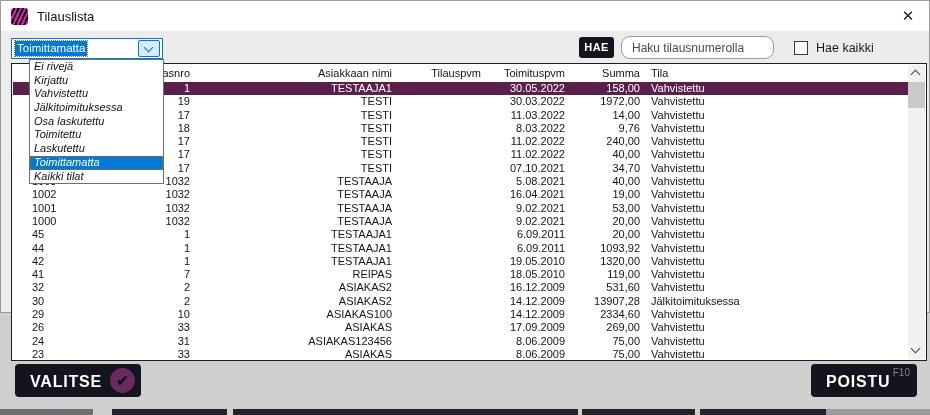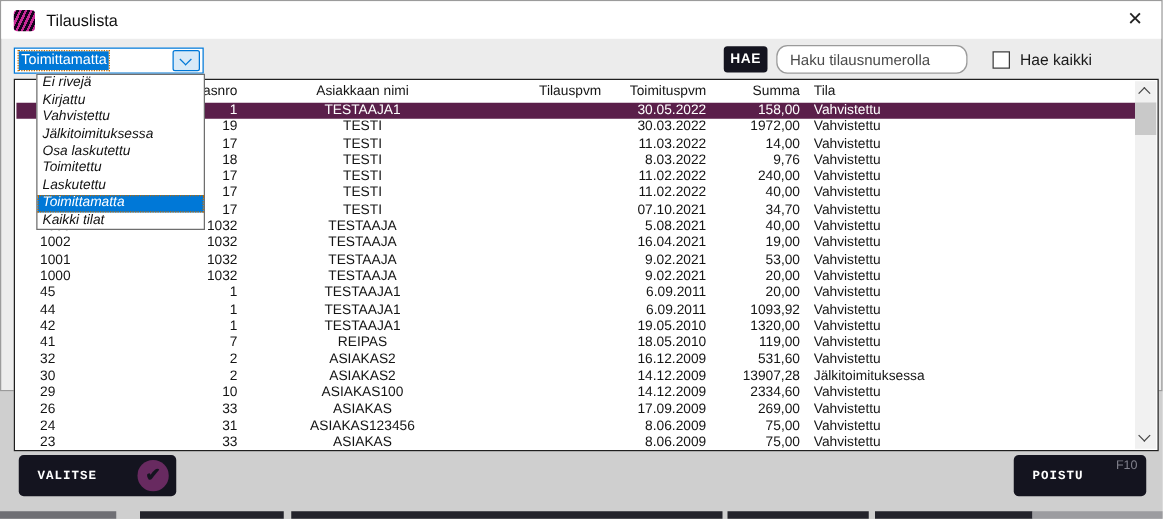--- a/index.html
+++ b/index.html
@@ -52,42 +52,42 @@
   .thead { position:absolute; left:1px; top:1px; right:18px; height:17px; }
   .tbody { position:absolute; left:1px; top:18px; right:18px; bottom:1px; overflow:hidden; }
   .trow { position:relative; height:13.3px; }
   .trow.selected { background:#5a1f4a; }
   .trow.selected .cell { color:#fff; }
   .cell { position:absolute; top:0; height:13.3px; line-height:13.5px; font-size:11px;
           color:#141414; white-space:nowrap; overflow:hidden; }
   .thead .cell { line-height:17px; height:17px; }
   .c0 { left:19px;   width:70px;  text-align:left; }
   .c1 { left:80px;  width:97px;  text-align:right; }
-  .c2 { left:187px; width:180px; text-align:center; }
+  .c2 { left:199px; width:180px; text-align:right; }
   .c3 { left:370px; width:98px;  text-align:right; }
   .c4 { left:450px; width:102px; text-align:right; }
   .c5 { left:560px; width:67px;  text-align:right; }
   .c6 { left:638px; width:200px; text-align:left; }
 
   
   .sbar { position:absolute; top:1px; right:1px; bottom:1px; width:17px; background:#f1f1f1; }
   .sbtn { position:absolute; left:0; width:17px; height:17px; }
   .sbtn.up { top:0; } .sbtn.down { bottom:0; }
   .schev { position:absolute; width:7px; height:7px; left:4px;
            border-left:1.4px solid #444; border-top:1.4px solid #444; }
   .schev.up { top:6px; transform:rotate(45deg); }
   .schev.down { top:3px; transform:rotate(225deg); }
   .sthumb { position:absolute; left:0; top:17px; width:17px; height:26px; background:#c9c9c9; }
 
   
   .btn-dark { position:absolute; background:#14141f; border-radius:4px; color:#fff; }
   .valitse { left:14px; top:363px; width:126px; height:33px; }
   .poistu  { left:810px; top:363px; width:106px; height:33px; }
   .btn-label { position:absolute; left:15px; top:0; height:33px; line-height:35px;
-               font-size:10px; font-weight:bold; letter-spacing:.8px;font-family:Liberation Mono, monospace; }
+               font-size:16px; font-weight:bold; letter-spacing:.8px; }
   .check-circle { position:absolute; right:6px; top:4px; width:25px; height:25px;
                   border-radius:50%; background:#682a60; color:#14141f; font-size:15px;
                   font-weight:bold; text-align:center; line-height:25px; }
   .hotkey { position:absolute; right:7px; top:3px; font-size:10px; color:#80808c; font-weight:normal; }
 
   
   .strip { position:absolute; left:0; top:409px; width:930px; height:6px; background:#cfcfcf; }
   .seg { position:absolute; top:0; height:6px; background:#23232b; }
 </style>
 </head>

